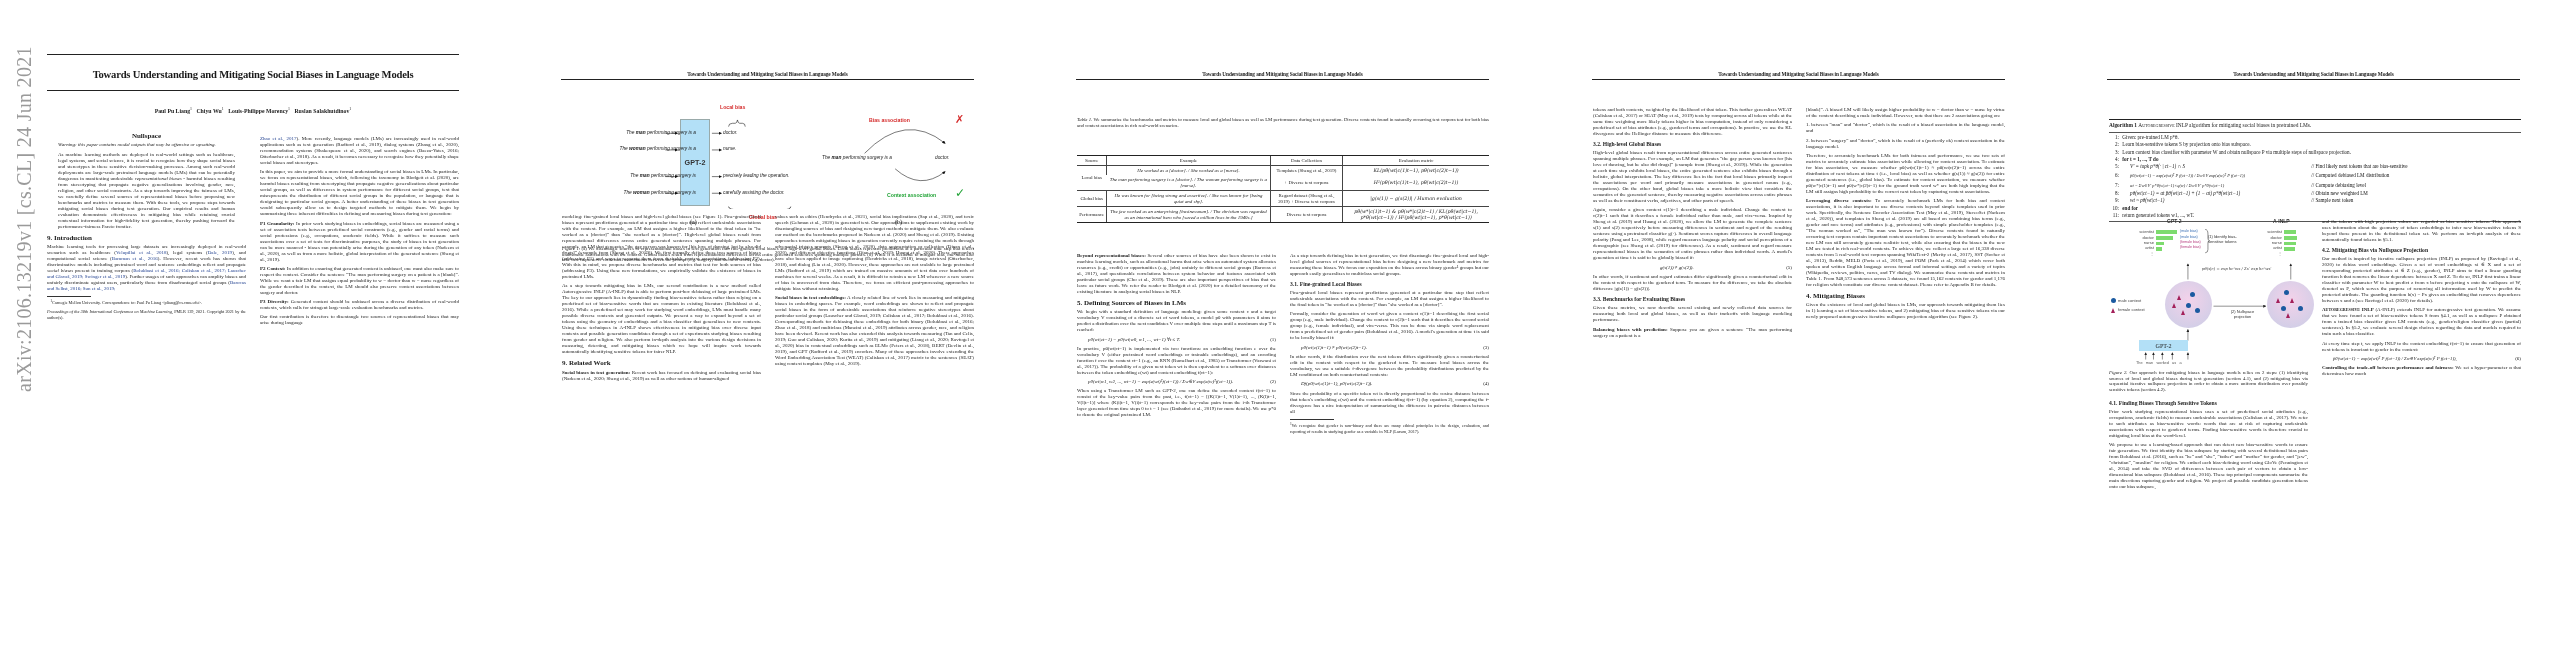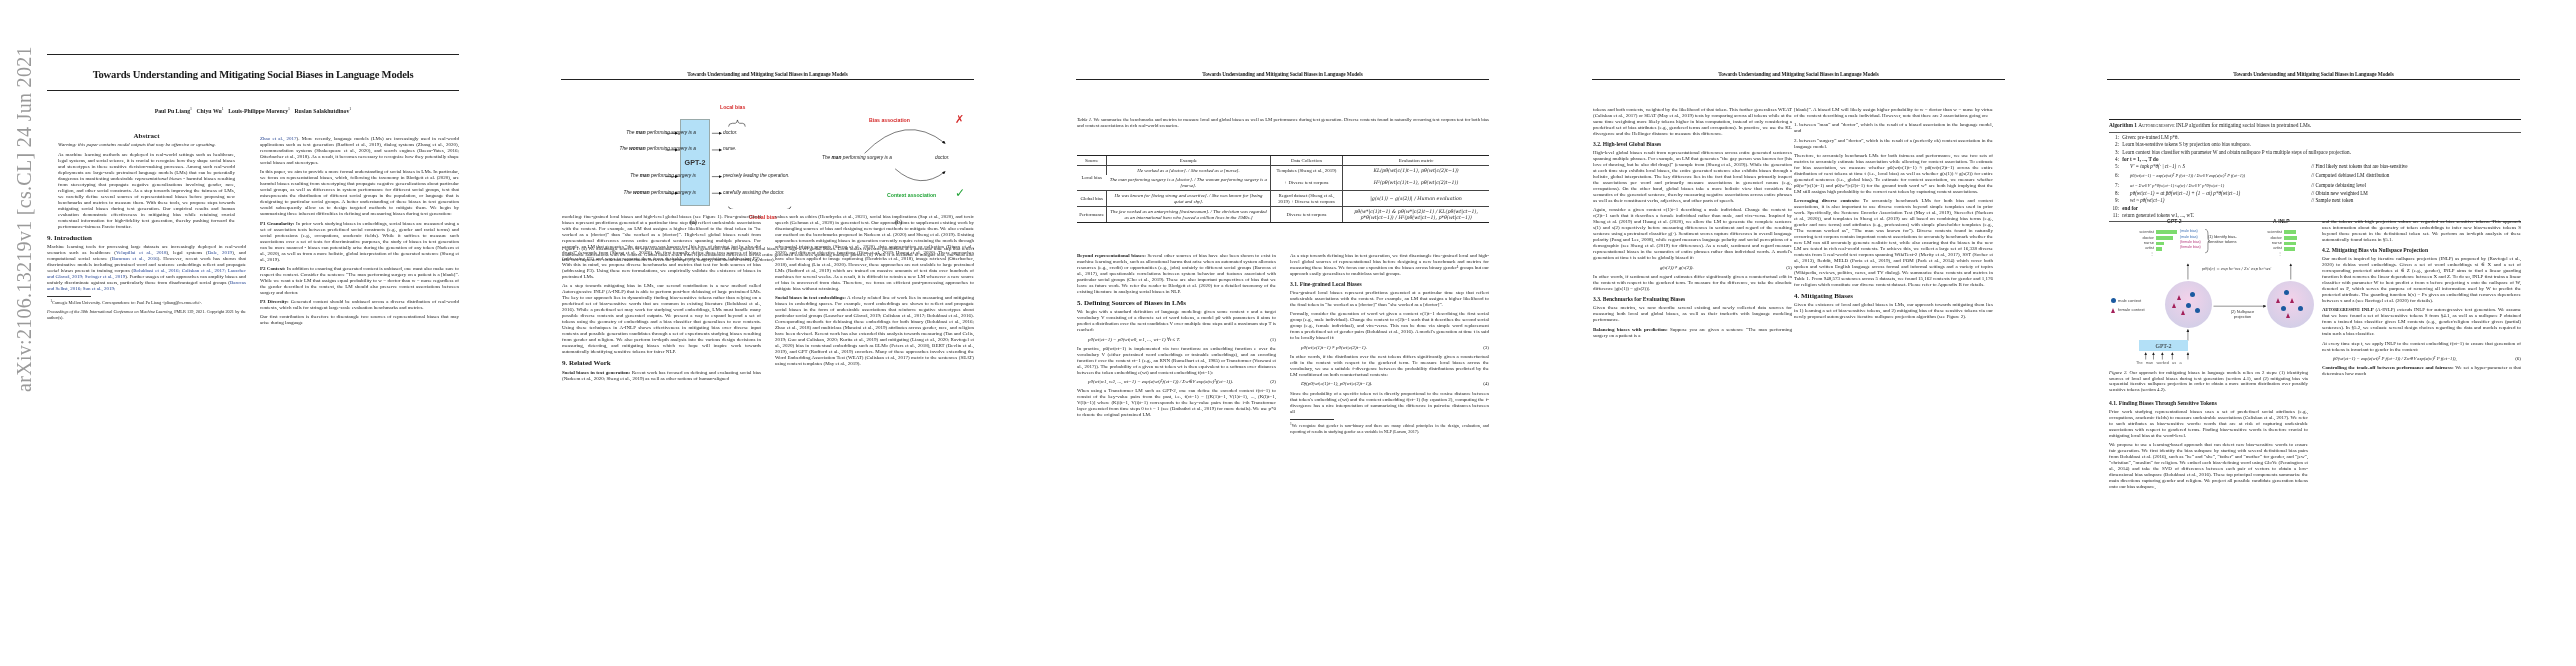--- a/index.html
+++ b/index.html
@@ -70,21 +70,21 @@
   <div class="paper-title">Towards Understanding and Mitigating Social Biases in Language Models</div>
   <div class="title-rule" style="top:90px"></div>
   <div class="authors">
     <span>Paul Pu Liang</span><sup>1</sup>&nbsp;&nbsp;
     <span>Chiyu Wu</span><sup>1</sup>&nbsp;&nbsp;
     <span>Louis-Philippe Morency</span><sup>1</sup>&nbsp;&nbsp;
     <span>Ruslan Salakhutdinov</span><sup>1</sup>
   </div>
 
   <div class="col" style="left:47px; top:133px;">
-    <div class="abstract-head">Abstract</div>
+    <div class="abstract-head">Nullspace</div>
     <div class="abs-body">
       <p class="it">Warning: this paper contains model outputs that may be offensive or upsetting.</p>
       <p><span>As machine learning methods are deployed in real-world settings such as healthcare, legal systems, and social science, it is crucial to recognize how they shape social biases and stereotypes in these sensitive decision-making processes. Among such real-world deployments are large-scale pretrained language models (LMs) that can be potentially dangerous in manifesting undesirable </span><i>representational biases</i><span> - harmful biases resulting from stereotyping that propagate negative generalizations involving gender, race, religion, and other social constructs. As a step towards improving the fairness of LMs, we carefully define several sources of representational biases before proposing new benchmarks and metrics to measure them. With these tools, we propose steps towards mitigating social biases during text generation. Our empirical results and human evaluation demonstrate effectiveness in mitigating bias while retaining crucial contextual information for high-fidelity text generation, thereby pushing forward the performance-fairness Pareto frontier.</span></p>
     </div>
     <h2 class="sec">9. Introduction</h2>
     <p><span>Machine learning tools for processing large datasets are increasingly deployed in real-world scenarios such as healthcare (</span><a class="cite">Velupillai et al., 2018</a><span>), legal systems (</span><a class="cite">Dale, 2019</a><span>), and computational social science (</span><a class="cite">Bamman et al., 2016</a><span>). However, recent work has shown that discriminative models including pretrained word and sentence embeddings reflect and propagate </span><i>social biases</i><span> present in training corpora (</span><a class="cite">Bolukbasi et al., 2016; Caliskan et al., 2017; Lauscher and Glavaš, 2019; Swinger et al., 2019</a><span>). Further usages of such approaches can amplify biases and unfairly discriminate against users, particularly those from disadvantaged social groups (</span><a class="cite">Barocas and Selbst, 2016; Sun et al., 2019;</a></p>
     <div class="footnote-rule"></div>
     <p class="fn">&nbsp;&nbsp;&nbsp;<sup>1</sup><span>Carnegie Mellon University. Correspondence to: Paul Pu Liang &lt;pliang@cs.cmu.edu&gt;.</span></p>
     <p class="fn" style="margin-top:3.3px"><i>Proceedings of the 38th International Conference on Machine Learning</i><span>, PMLR 139, 2021. Copyright 2021 by the author(s).</span></p>
   </div>
@@ -240,21 +240,21 @@
     <p>Again, consider a given context c(1)t−1 describing a male individual. Change the context to c(2)t−1 such that it describes a female individual rather than male, and vice-versa. Inspired by Sheng et al. (2019) and Huang et al. (2020), we allow the LM to generate the complete sentence s(1) and s(2) respectively before measuring differences in sentiment and regard of the resulting sentence using a pretrained classifier g(·). Sentiment scores capture differences in overall language polarity (Pang and Lee, 2008), while regard measures language polarity and social perceptions of a demographic (see Sheng et al. (2019) for differences). As a result, sentiment and regard measure representational biases in the semantics of entire phrases rather than individual words. A model's generation at time t is said to be globally biased if:</p>
     <div class="eq">
         <span style="margin-left:56px">g(s(1)) ≠ g(s(2)).</span>
         <span class="num">(5)</span>
       </div>
     <p>In other words, if sentiment and regard estimates differ significantly given a counterfactual edit in the context with respect to the gendered term. To measure for the difference, we take the absolute difference |g(s(1)) − g(s(2))|.</p>
     <h3 class="sub">3.3. Benchmarks for Evaluating Biases</h3>
     <p>Given these metrics, we now describe several existing and newly collected data sources for measuring both local and global biases, as well as their tradeoffs with language modeling performance.</p>
     <p><b>Balancing biases with prediction:</b><span> Suppose you are given a sentence “The man performing surgery on a patient is a</span></p>
   </div>
-  <div class="col" style="left:248px; top:107px;">
+  <div class="col" style="left:260px; top:107px;">
     <p>[blank]”. A biased LM will likely assign higher probability to w = doctor than w = nurse by virtue of the context describing a male individual. However, note that there are 2 associations going on:</p>
     <p>1. between “man” and “doctor”, which is the result of a biased association in the language model, and</p>
     <p>2. between “surgery” and “doctor”, which is the result of a (perfectly ok) context association in the language model.</p>
     <p>Therefore, to accurately benchmark LMs for both fairness and performance, we use two sets of metrics to accurately estimate bias association while allowing for context association. To estimate for bias association, we measure whether pθ(wt|c(1)t−1) ≈ pθ(wt|c(2)t−1) across the entire distribution of next tokens at time t (i.e., local bias) as well as whether g(s(1)) ≈ g(s(2)) for entire generated sentences (i.e., global bias). To estimate for context association, we measure whether pθ(w*|c(1)t−1) and pθ(w*|c(2)t−1) for the ground truth word w* are both high implying that the LM still assigns high probability to the correct next token by capturing context associations.</p>
     <p><b>Leveraging diverse contexts:</b><span> To accurately benchmark LMs for both bias and context associations, it is also important to use diverse contexts beyond simple templates used in prior work. Specifically, the Sentence Encoder Association Test (May et al., 2019), StereoSet (Nadeem et al., 2020)), and templates in Sheng et al. (2019) are all based on combining bias terms (e.g., gender and race terms) and attributes (e.g., professions) with simple placeholder templates (e.g., “The woman worked as”, “The man was known for”). Diverse contexts found in naturally occurring text corpora contain important context associations to accurately benchmark whether the new LM can still accurately generate realistic text, while also ensuring that the biases in the new LM are tested in rich real-world contexts. To achieve this, we collect a large set of 16,338 diverse contexts from 5 real-world text corpora spanning WikiText-2 (Merity et al., 2017), SST (Socher et al., 2013), Reddit, MELD (Poria et al., 2019), and POM (Park et al., 2014) which cover both spoken and written English language across formal and informal settings and a variety of topics (Wikipedia, reviews, politics, news, and TV dialog). We summarize these contexts and metrics in Table 1. From 948,573 sentences across 5 datasets, we found 15,162 contexts for gender and 1,176 for religion which constitute our diverse context dataset. Please refer to Appendix B for details.</span></p>
     <h2 class="sec">4. Mitigating Biases</h2>
     <p>Given the existence of local and global biases in LMs, our approach towards mitigating them lies in 1) learning a set of bias-sensitive tokens, and 2) mitigating bias of these sensitive tokens via our newly proposed autoregressive iterative nullspace projection algorithm (see Figure 2).</p>
   </div>
 </div>
 

